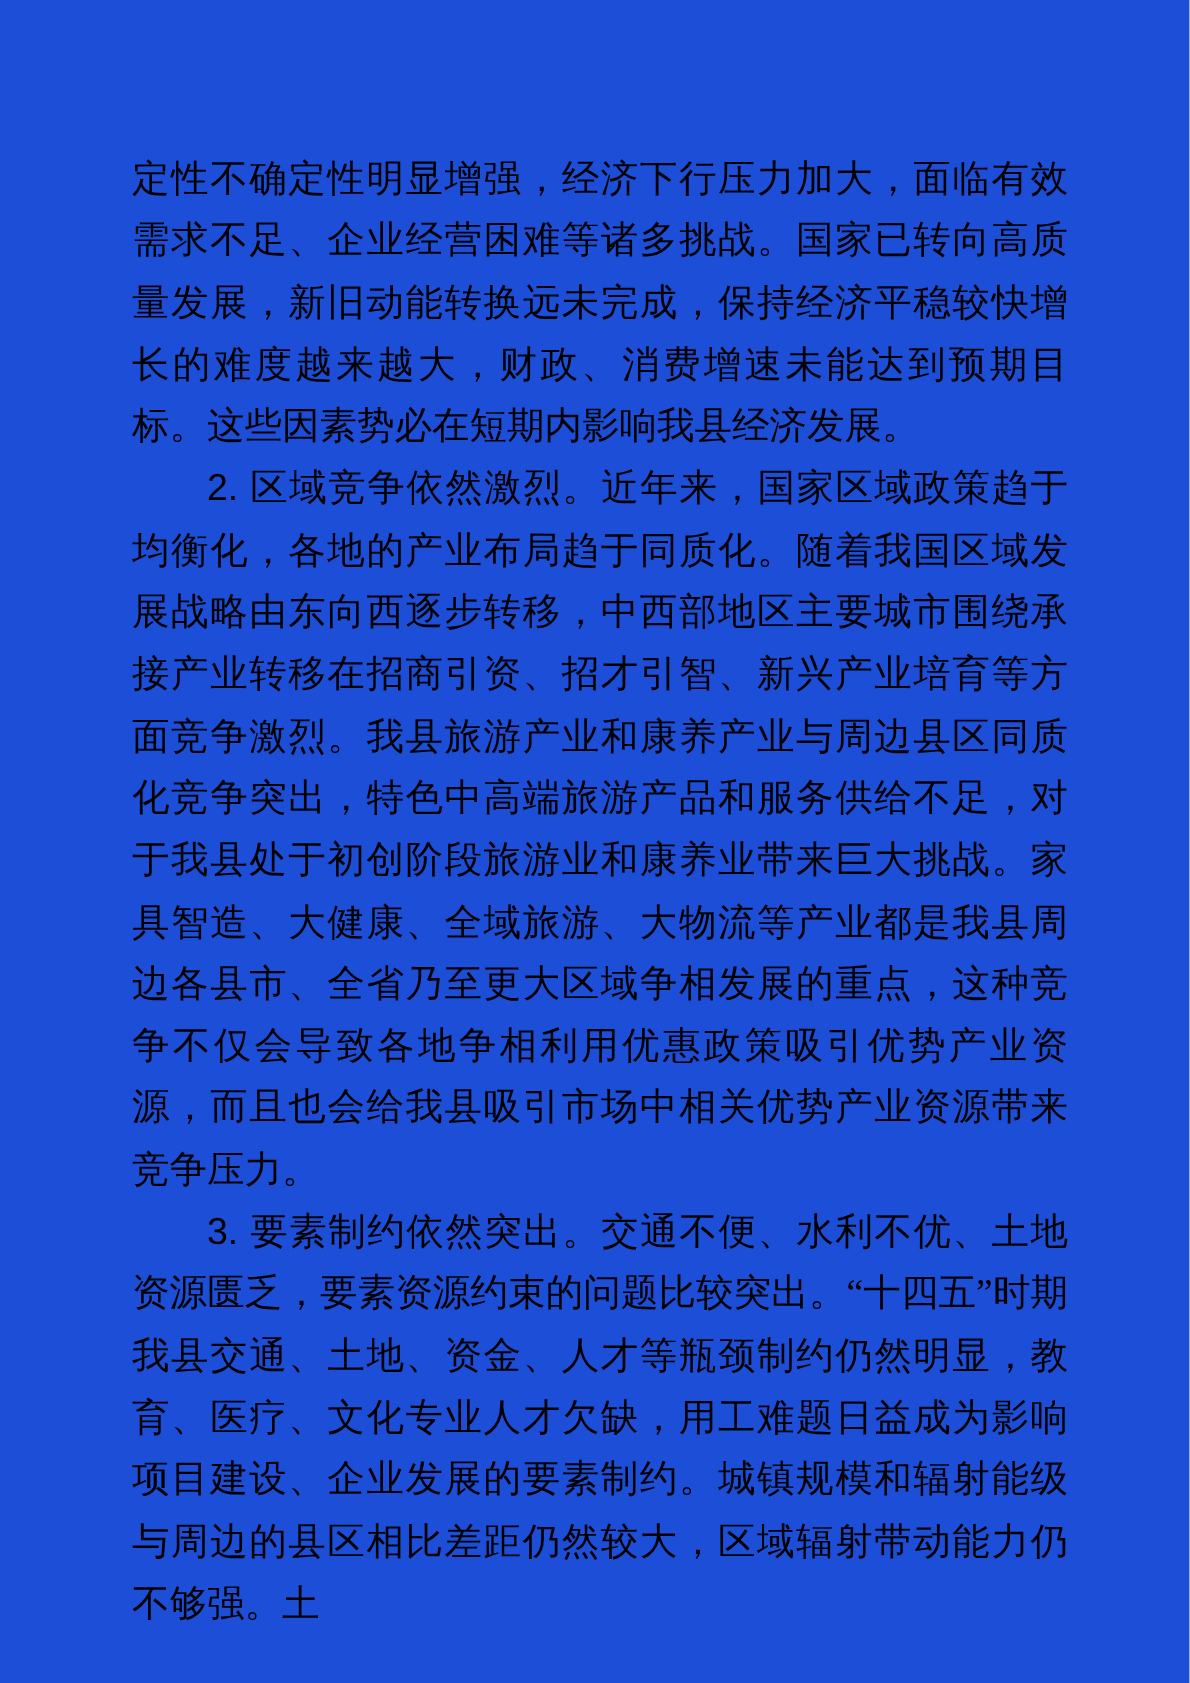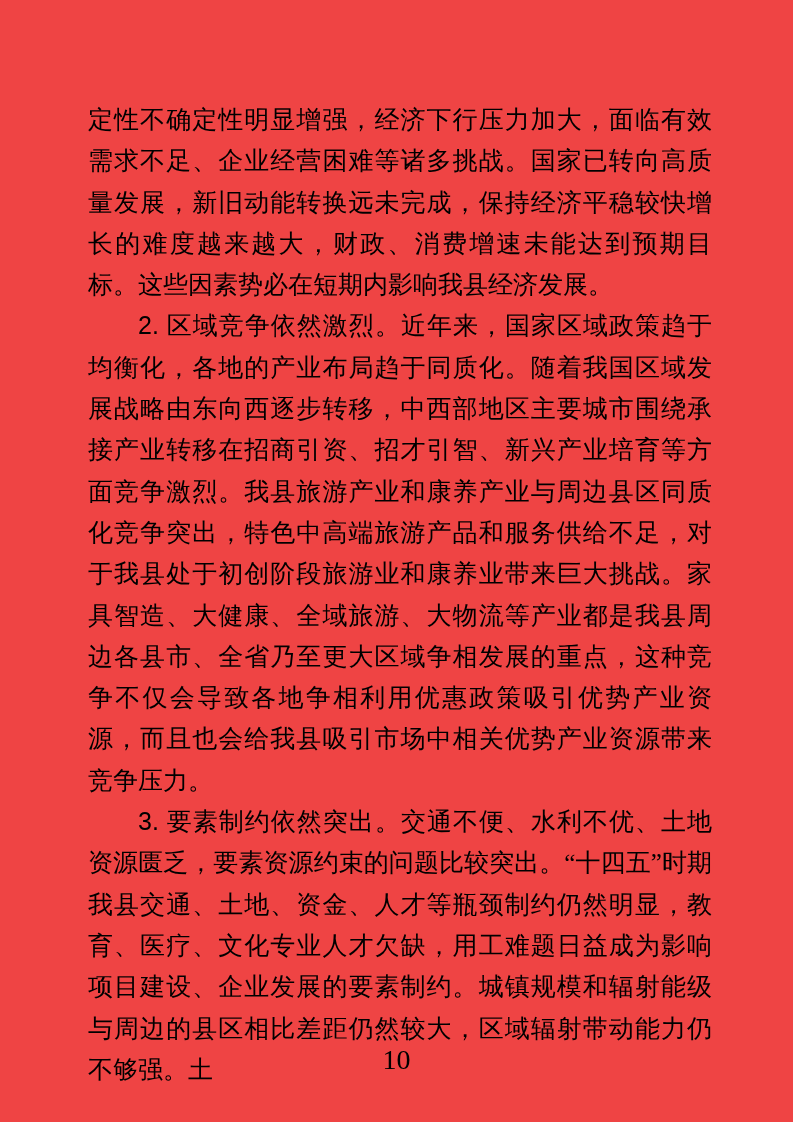--- a/index.html
+++ b/index.html
@@ -12,21 +12,21 @@
     height: 1122px;
     position: relative;
     overflow: hidden;
   }
   .page {
     position: absolute;
     left: 0;
     top: 0;
     width: 793px;
     height: 1122px;
-    background: #ef4444;
+    background: #1d4ed8;
     color: #000000;
   }
   .text-block {
     position: absolute;
     left: 88px;
     top: 99px;
     width: 624px;
     font-family: "Liberation Serif", "DejaVu Serif", serif;
     font-size: 25px;
     line-height: 41.3px;
@@ -63,14 +63,13 @@
 </style>
 </head>
 <body>
 
 <div class="page">
   <div class="text-block" id="textBlock">
       <p class="para"><span class="run">定性不确定性明显增强，经济下行压力加大，面临有效需求不足、企业经营困难等诸多挑战。国家已转向高质量发展，新旧动能转换远未完成，保持经济平稳较快增长的难度越来越大，财政、消费增速未能达到预期目标。这些因素势必在短期内影响我县经济发展。</span></p>
       <p class="para indent"><span class="run bold">2. 区域竞争依然激烈。</span><span class="run">近年来，国家区域政策趋于均衡化，各地的产业布局趋于同质化。随着我国区域发展战略由东向西逐步转移，中西部地区主要城市围绕承接产业转移在招商引资、招才引智、新兴产业培育等方面竞争激烈。我县旅游产业和康养产业与周边县区同质化竞争突出，特色中高端旅游产品和服务供给不足，对于我县处于初创阶段旅游业和康养业带来巨大挑战。家具智造、大健康、全域旅游、大物流等产业都是我县周边各县市、全省乃至更大区域争相发展的重点，这种竞争不仅会导致各地争相利用优惠政策吸引优势产业资源，而且也会给我县吸引市场中相关优势产业资源带来竞争压力。</span></p>
       <p class="para indent"><span class="run bold">3. 要素制约依然突出。</span><span class="run">交通不便、水利不优、土地资源匮乏，要素资源约束的问题比较突出。“十四五”时期我县交通、土地、资金、人才等瓶颈制约仍然明显，教育、医疗、文化专业人才欠缺，用工难题日益成为影响项目建设、企业发展的要素制约。城镇规模和辐射能级与周边的县区相比差距仍然较大，区域辐射带动能力仍不够强。土</span></p>
     </div>
-  <div class="page-number">10</div>
 </div>
 
 </body></html>

